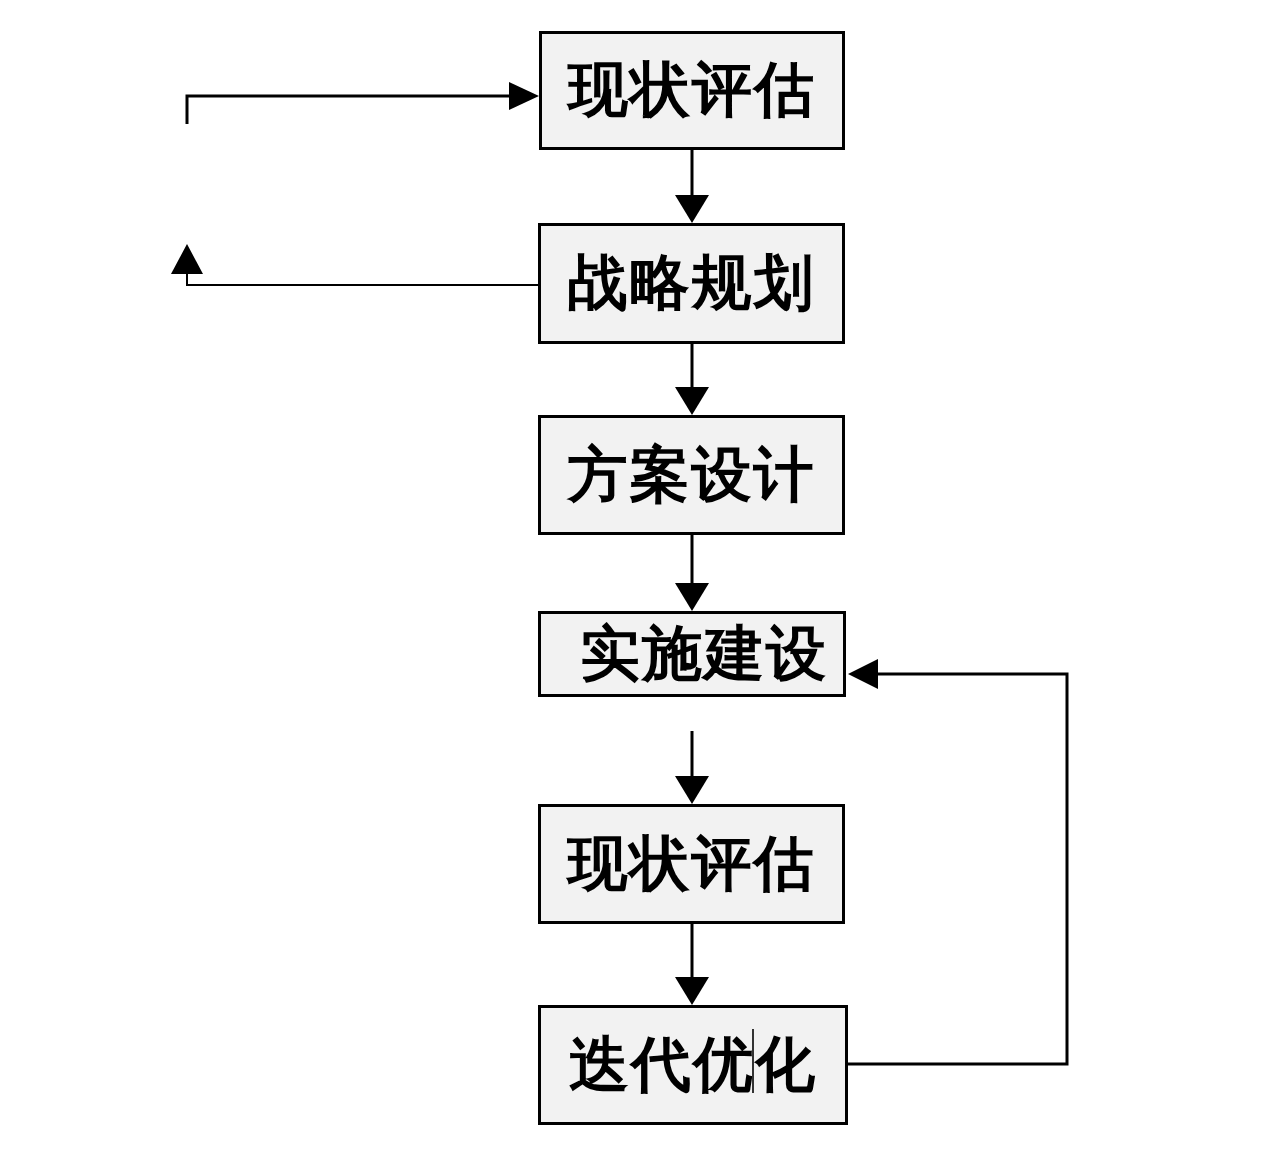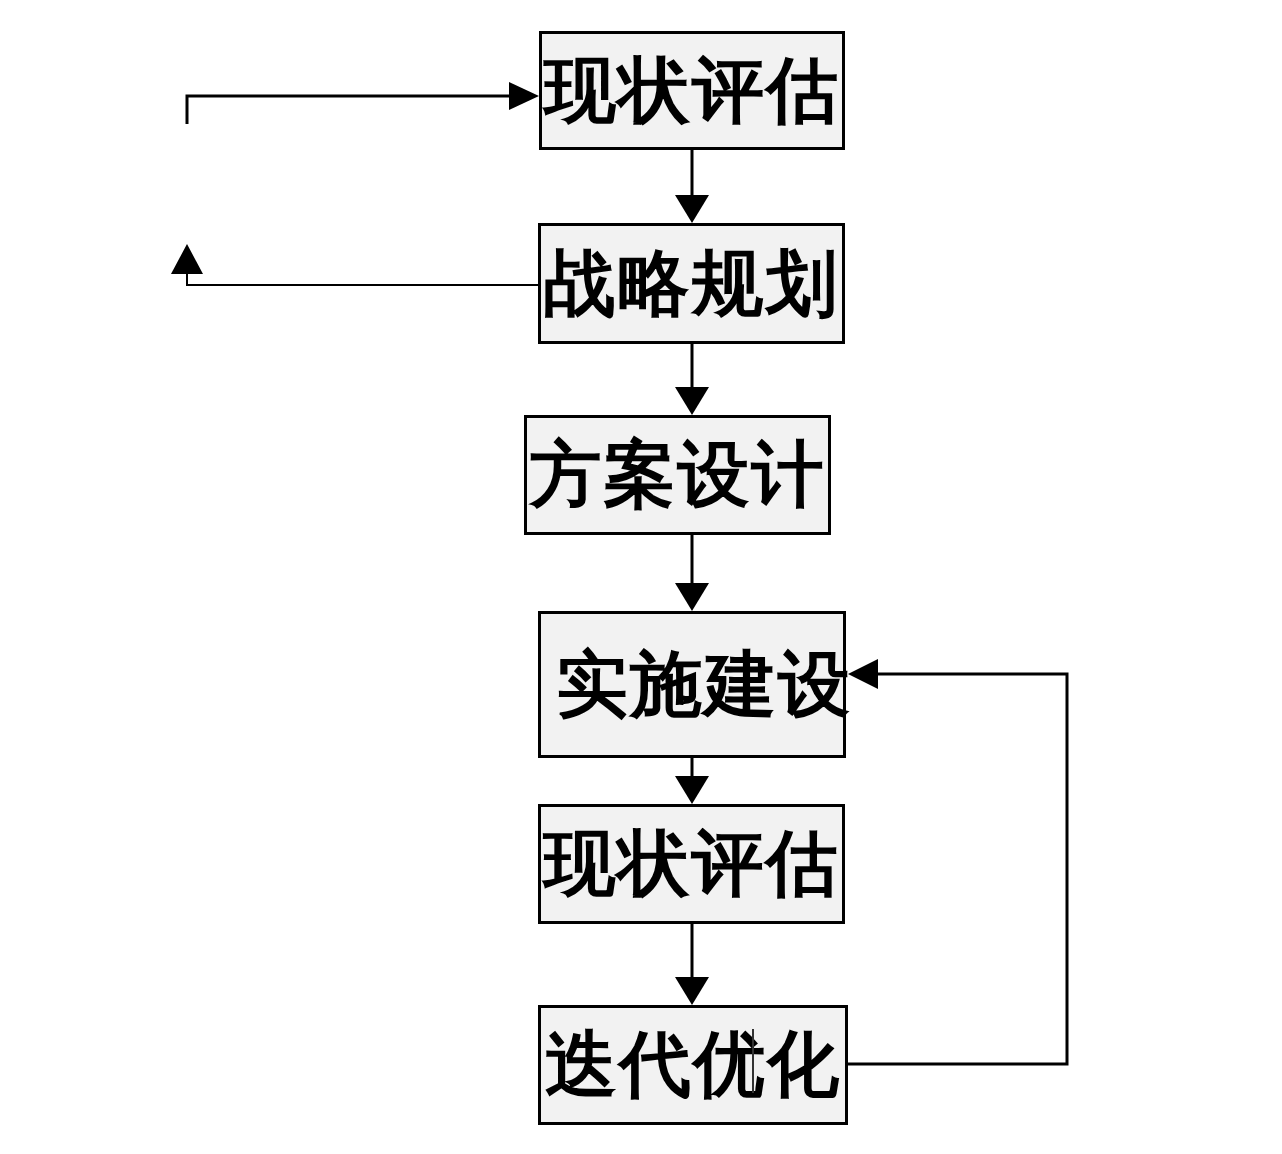--- a/index.html
+++ b/index.html
@@ -26,21 +26,21 @@
     z-index:1;
   }
   .node{
     position:absolute;
     z-index:2;
     background:var(--box-fill);
     border:3px solid var(--box-border);
     display:flex;
     align-items:center;
     justify-content:center;
-    font-size:72px;
+    font-size:60px;
     font-weight:bold;
     color:var(--text);
     letter-spacing:2px;
     white-space:nowrap;
   }
   .text-cursor{
     position:absolute;
     z-index:3;
     width:2px;
     height:64px;
@@ -93,23 +93,23 @@
       <polyline points="848,1064 1067,1064 1067,674 876,674" fill="none" stroke="#000" stroke-width="3"></polyline>
       <polygon points="848,674 878,659 878,689" fill="#000"></polygon>
     </g>
   </svg>
 
 
   <div class="node" style="left:539px; top:31px;  width:306px; height:119px;">现状评估</div>
 
   <div class="node" style="left:538px; top:223px; width:307px; height:121px;">战略规划</div>
 
-  <div class="node" style="left:524px; top:415px; width:307px; height:120px;">方案设计</div>
+  <div class="node" style="left:538px; top:415px; width:307px; height:120px;">方案设计</div>
 
-  <div class="node" style="left:538px; top:611px; width:308px; height:147px;padding-left:24px;">实施建设</div>
+  <div class="node" style="left:538px; top:611px; width:308px; height:86px;padding-left:24px;">实施建设</div>
 
   <div class="node" style="left:538px; top:804px; width:307px; height:120px;">现状评估</div>
 
   <div class="node" style="left:538px; top:1005px; width:310px; height:120px;">迭代优化</div>
 
 
   <div class="text-cursor" style="left:752px; top:1029px;"></div>
 
 </div>
 

